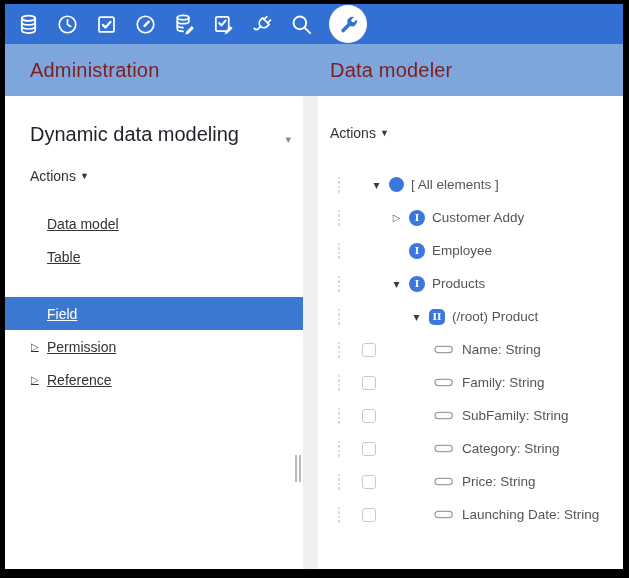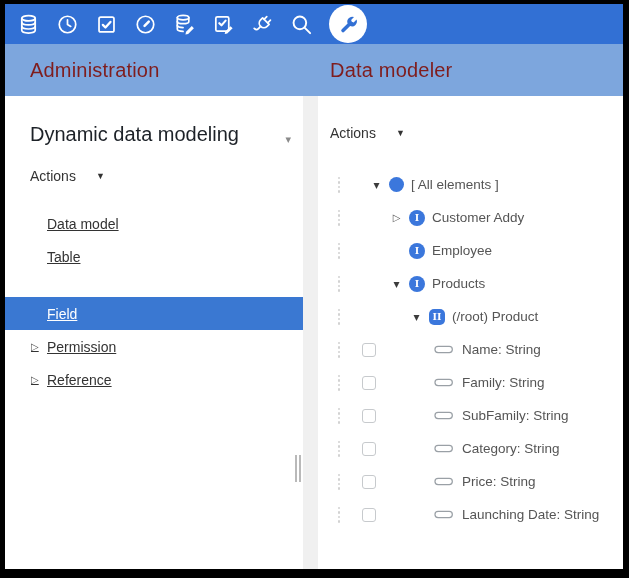--- a/index.html
+++ b/index.html
@@ -24,21 +24,21 @@
   
   .body{flex:1;display:flex;min-height:0;position:relative;}
   .left{width:298px;background:#fff;position:relative;flex:none;padding-top:20px;}
   .gutter{width:15px;background:#f0f0f0;flex:none;}
   .right{flex:1;background:#fff;padding-top:28px;overflow:hidden;}
 
   
   .title-row{display:flex;align-items:flex-end;padding:0 12px 0 25px;height:30px;cursor:pointer;}
   .title-row .ttl{font-size:20px;color:#1d2228;}
   .title-row .caret{margin-left:auto;color:#8a8a8a;font-size:11px;}
-  .actions{margin:22px 0 0 25px;font-size:14px;color:#333;cursor:pointer;display:inline-flex;align-items:center;gap:20px;}
+  .actions{margin:22px 0 0 25px;font-size:14px;color:#333;cursor:pointer;display:inline-flex;align-items:center;gap:4px;}
   .actions .caret{font-size:9px;color:#333;}
   .right .actions{margin:0 0 0 12px;}
   .menu{margin-top:22px;}
   .menu-item{height:33px;display:flex;align-items:center;padding-left:26px;font-size:14px;color:#333;cursor:pointer;text-decoration:underline;}
   .menu-item .tri{width:16px;font-size:10px;color:#555;flex:none;}
   .menu-item.selected{background:#3a78d2;color:#fff;margin-top:24px;}
   .grip{position:absolute;left:290px;top:359px;display:flex;gap:2px;cursor:col-resize;}
   .grip i{display:block;width:2px;height:27px;background:#b9b9b9;}
 
   

